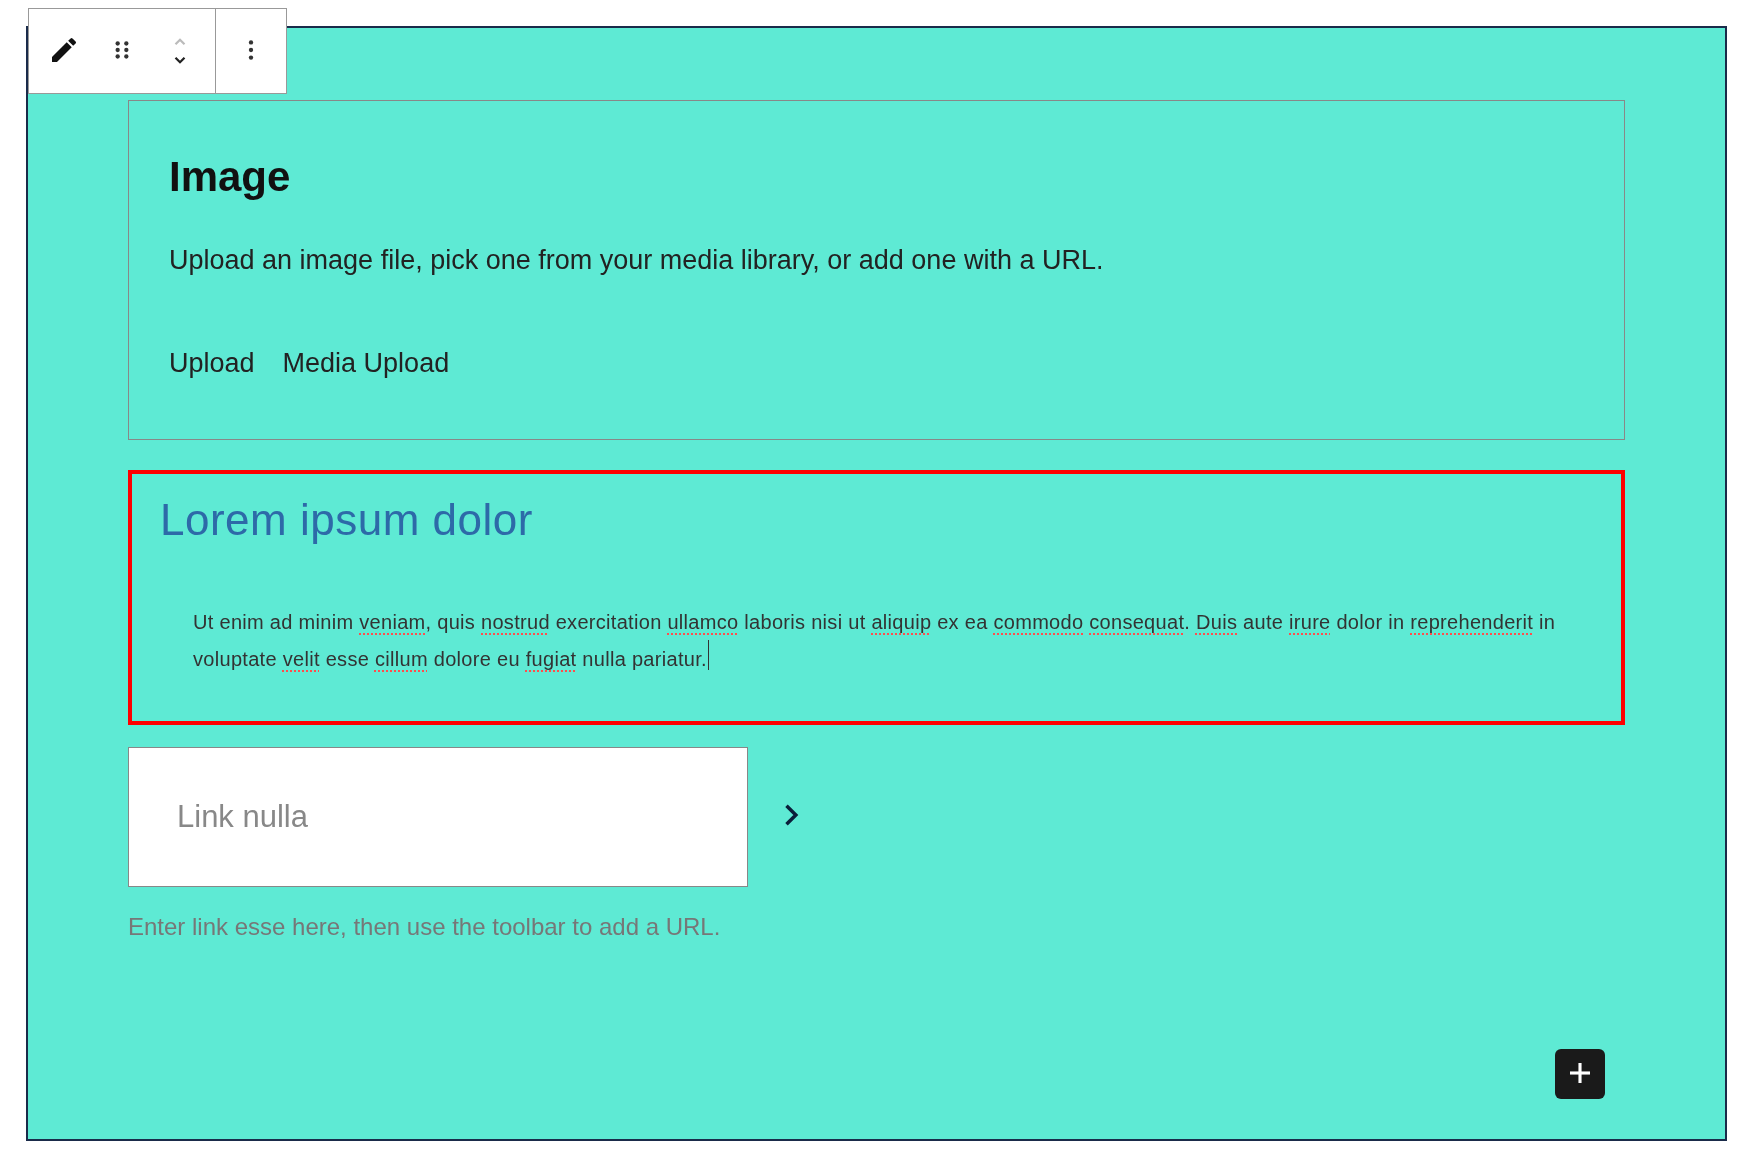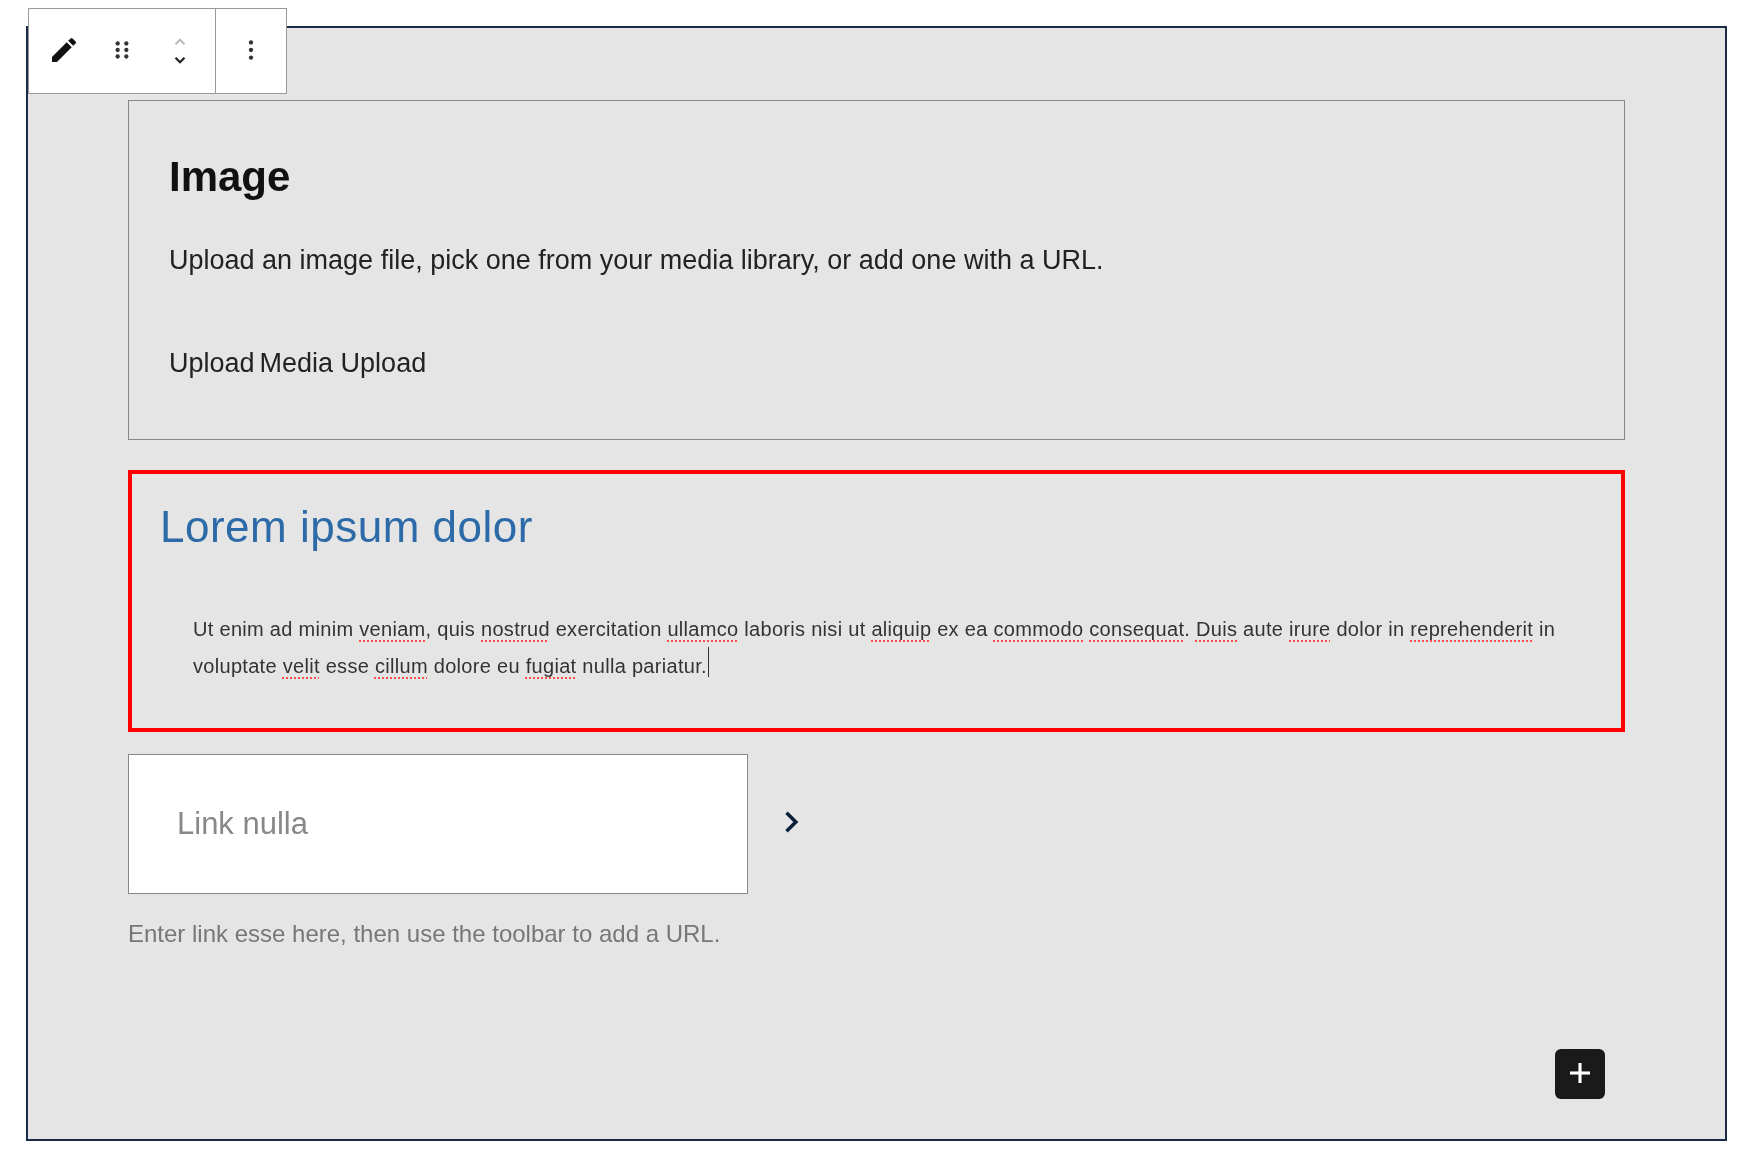--- a/index.html
+++ b/index.html
@@ -15,21 +15,21 @@
       position: relative;
       overflow: hidden;
     }
     .outer-border {
       position: absolute;
       top: 26px;
       left: 26px;
       right: 26px;
       bottom: 26px;
       border: 2px solid #1a2b4a;
-      background: #e5e5e5;
+      background: #5eead4;
     }
     .toolbar {
       position: absolute;
       top: 8px;
       left: 28px;
       display: flex;
       background: #fff;
       border: 1px solid #999;
       height: 86px;
       z-index: 10;
@@ -83,28 +83,28 @@
       color: #111;
       margin-bottom: 44px;
     }
     .image-block-desc {
       font-size: 27px;
       color: #222;
       margin-bottom: 72px;
     }
     .image-block-actions {
       display: flex;
-      gap: 5px;
+      gap: 28px;
       font-size: 27px;
       color: #222;
       text-align: right;
     }
     .selected-block {
       border: 4px solid #ff0000;
-      padding: 28px 28px 44px 28px;
+      padding: 21px 28px 44px 28px;
       margin-bottom: 22px;
     }
     .selected-heading {
       font-size: 44px;
       color: #2d6aa8;
       font-weight: 400;
       margin-bottom: 60px;
       letter-spacing: 0.5px;
     }
     .selected-paragraph {

